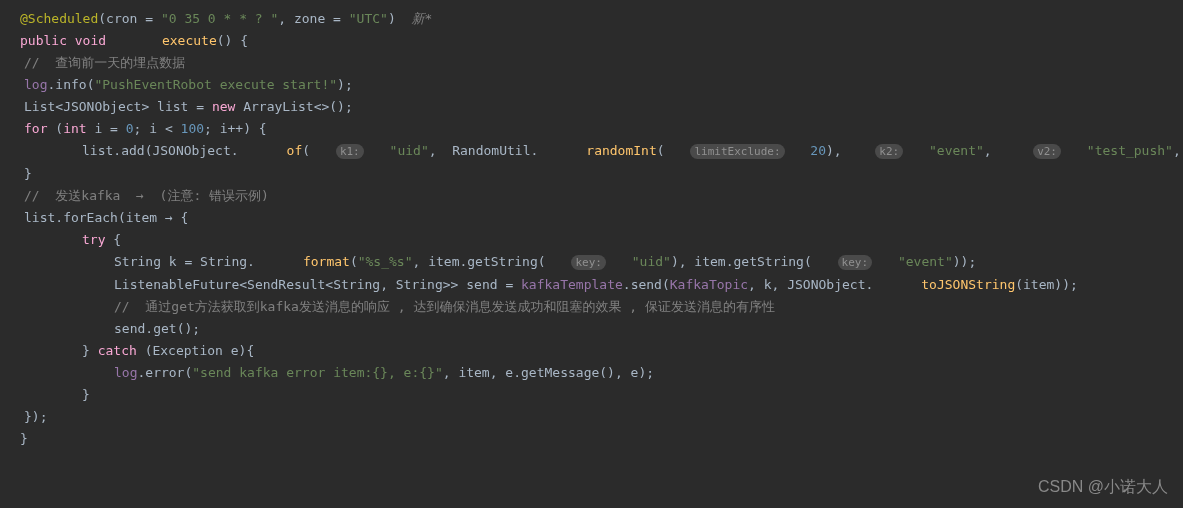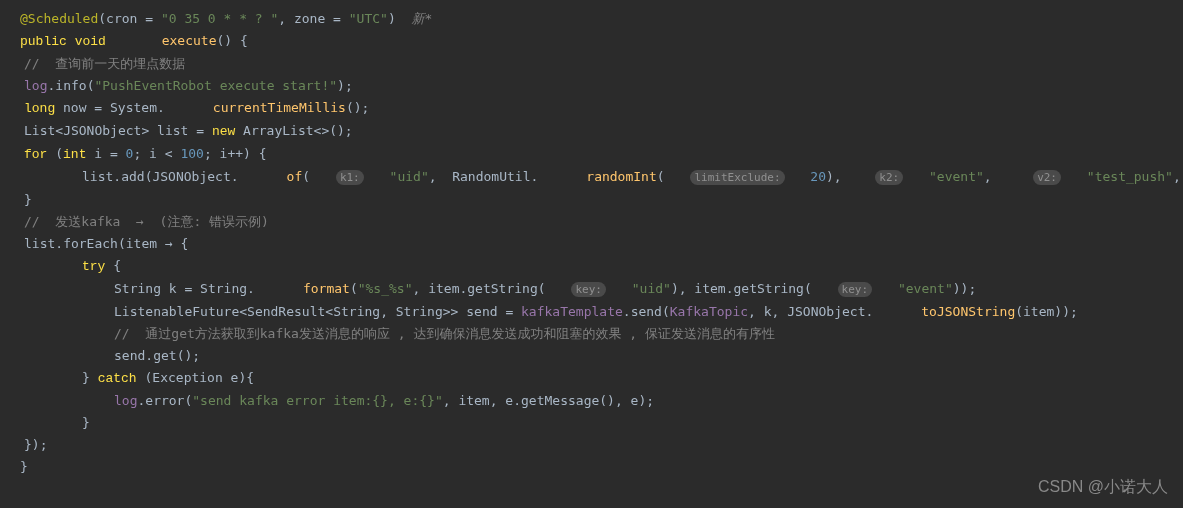--- a/index.html
+++ b/index.html
@@ -12,21 +12,21 @@
       padding: 8px 0;
       width: 1183px;
       height: 508px;
       overflow: hidden;
       position: relative;
     }
     .code-line {
       white-space: pre;
       padding-left: 20px;
     }
-    .keyword { color: #fde047; font-family: Liberation Mono, monospace; }
+    .keyword { color: #f9a8d4; }
     .annotation { color: #bbb529; }
     .string { color: #6a8759; }
     .method { color: #ffc66d; margin-left: 48px; }
     .number { color: #6897bb; }
     .comment { color: #808080; }
     .field { color: #9876aa; }
     .param-hint {
       background: #4a4a4a;
       color: #909090;
       padding: 1px 4px;
@@ -52,21 +52,20 @@
     .indent4 { padding-left: 114px; }
   </style>
 </head>
 <body>
 
 <div>
 <div class="code-line indent1"><span class="annotation">@Scheduled</span><span class="paren">(</span><span class="local">cron</span> <span class="operator">=</span> <span class="string">"0 35 0 * * ? "</span><span class="operator">,</span> <span class="local">zone</span> <span class="operator">=</span> <span class="string">"UTC"</span><span class="paren">)</span>  <span class="new-marker">新*</span></div>
 <div class="code-line indent1"><span class="keyword">public</span> <span class="keyword">void</span> <span class="method">execute</span><span class="paren">()</span> <span class="paren">{</span></div>
 <div class="code-line indent2"><span class="comment">//  查询前一天的埋点数据</span></div>
 <div class="code-line indent2"><span class="field">log</span><span class="operator">.</span><span class="local">info</span><span class="paren">(</span><span class="string">"PushEventRobot execute start!"</span><span class="paren">);</span></div>
-<div class="code-line indent2"><span class="keyword">long</span> <span class="local">now</span> <span class="operator">=</span> <span class="local">System</span><span class="operator">.</span><span class="method">currentTimeMillis</span><span class="paren">();</span></div>
 <div class="code-line indent2"><span class="local">List</span><span class="operator">&lt;</span><span class="local">JSONObject</span><span class="operator">&gt;</span> <span class="local">list</span> <span class="operator">=</span> <span class="keyword">new</span> <span class="local">ArrayList</span><span class="operator">&lt;&gt;</span><span class="paren">();</span></div>
 <div class="code-line indent2"><span class="keyword">for</span> <span class="paren">(</span><span class="keyword">int</span> <span class="local">i</span> <span class="operator">=</span> <span class="number">0</span><span class="operator">;</span> <span class="local">i</span> <span class="operator">&lt;</span> <span class="number">100</span><span class="operator">;</span> <span class="local">i</span><span class="operator">++</span><span class="paren">)</span> <span class="paren">{</span></div>
 <div class="code-line indent3"><span class="local">list</span><span class="operator">.</span><span class="local">add</span><span class="paren">(</span><span class="local">JSONObject</span><span class="operator">.</span><span class="method">of</span><span class="paren">(</span> <span class="param-hint">k1:</span> <span class="string">"uid"</span><span class="operator">,</span>  <span class="local">RandomUtil</span><span class="operator">.</span><span class="method">randomInt</span><span class="paren">(</span> <span class="param-hint">limitExclude:</span> <span class="number">20</span><span class="paren">)</span><span class="operator">,</span>  <span class="param-hint">k2:</span> <span class="string">"event"</span><span class="operator">,</span>   <span class="param-hint">v2:</span> <span class="string">"test_push"</span><span class="operator">,</span>  <span class="param-hint">k3:</span> <span class="string">"time"</span><span class="operator">,</span>   <span class="param-hint">v3:</span> <span class="local">now</span> <span class="operator">+</span> <span class="local">i</span>  </div>
 <div class="code-line indent2"><span class="paren">}</span></div>
 <div class="code-line indent2"><span class="comment">//  发送kafka  →  (注意: 错误示例)</span></div>
 <div class="code-line indent2"><span class="local">list</span><span class="operator">.</span><span class="local">forEach</span><span class="paren">(</span><span class="local">item</span><span class="operator"> → </span><span class="paren">{</span></div>
 <div class="code-line indent3"><span class="keyword">try</span> <span class="paren">{</span></div>
 <div class="code-line indent4"><span class="local">String</span> <span class="local">k</span> <span class="operator">=</span> <span class="local">String</span><span class="operator">.</span><span class="method">format</span><span class="paren">(</span><span class="string">"%s_%s"</span><span class="operator">,</span> <span class="local">item</span><span class="operator">.</span><span class="local">getString</span><span class="paren">(</span> <span class="param-hint">key:</span> <span class="string">"uid"</span><span class="paren">)</span><span class="operator">,</span> <span class="local">item</span><span class="operator">.</span><span class="local">getString</span><span class="paren">(</span> <span class="param-hint">key:</span> <span class="string">"event"</span><span class="paren">));</span></div>
 <div class="code-line indent4"><span class="local">ListenableFuture</span><span class="operator">&lt;</span><span class="local">SendResult</span><span class="operator">&lt;</span><span class="local">String</span><span class="operator">,</span> <span class="local">String</span><span class="operator">&gt;&gt;</span> <span class="local">send</span> <span class="operator">=</span> <span class="field">kafkaTemplate</span><span class="operator">.</span><span class="local">send</span><span class="paren">(</span><span class="field">KafkaTopic</span><span class="operator">,</span> <span class="local">k</span><span class="operator">,</span> <span class="local">JSONObject</span><span class="operator">.</span><span class="method">toJSONString</span><span class="paren">(</span><span class="local">item</span><span class="paren">));</span></div>
 <div class="code-line indent4"><span class="comment">//  通过get方法获取到kafka发送消息的响应 , 达到确保消息发送成功和阻塞的效果 , 保证发送消息的有序性</span></div>

